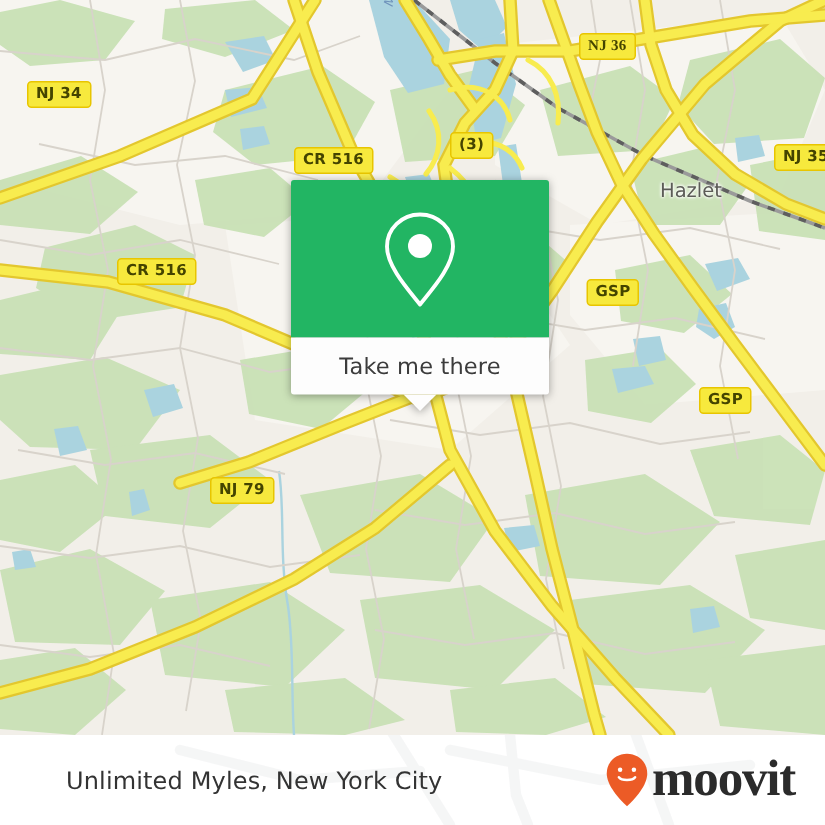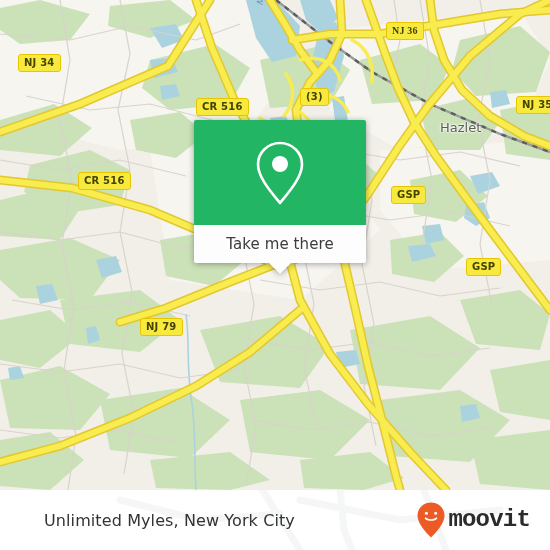--- a/index.html
+++ b/index.html
@@ -154,22 +154,22 @@
     letter-spacing: .1px;
     white-space: nowrap;
   }
   .brand {
     display: flex;
     align-items: center;
     gap: 2px;
   }
   .brand-word {
     color: #2b2b2b;
-    font-family: Liberation Mono, monospace;
-    font-size: 24px;
+    font-family: Liberation Serif, serif;
+    font-size: 34px;
     font-weight: bold;
     letter-spacing: -.8px;
     line-height: 1;
   }
 </style>
 </head>
 <body>
 
 <div class="screen">
 

